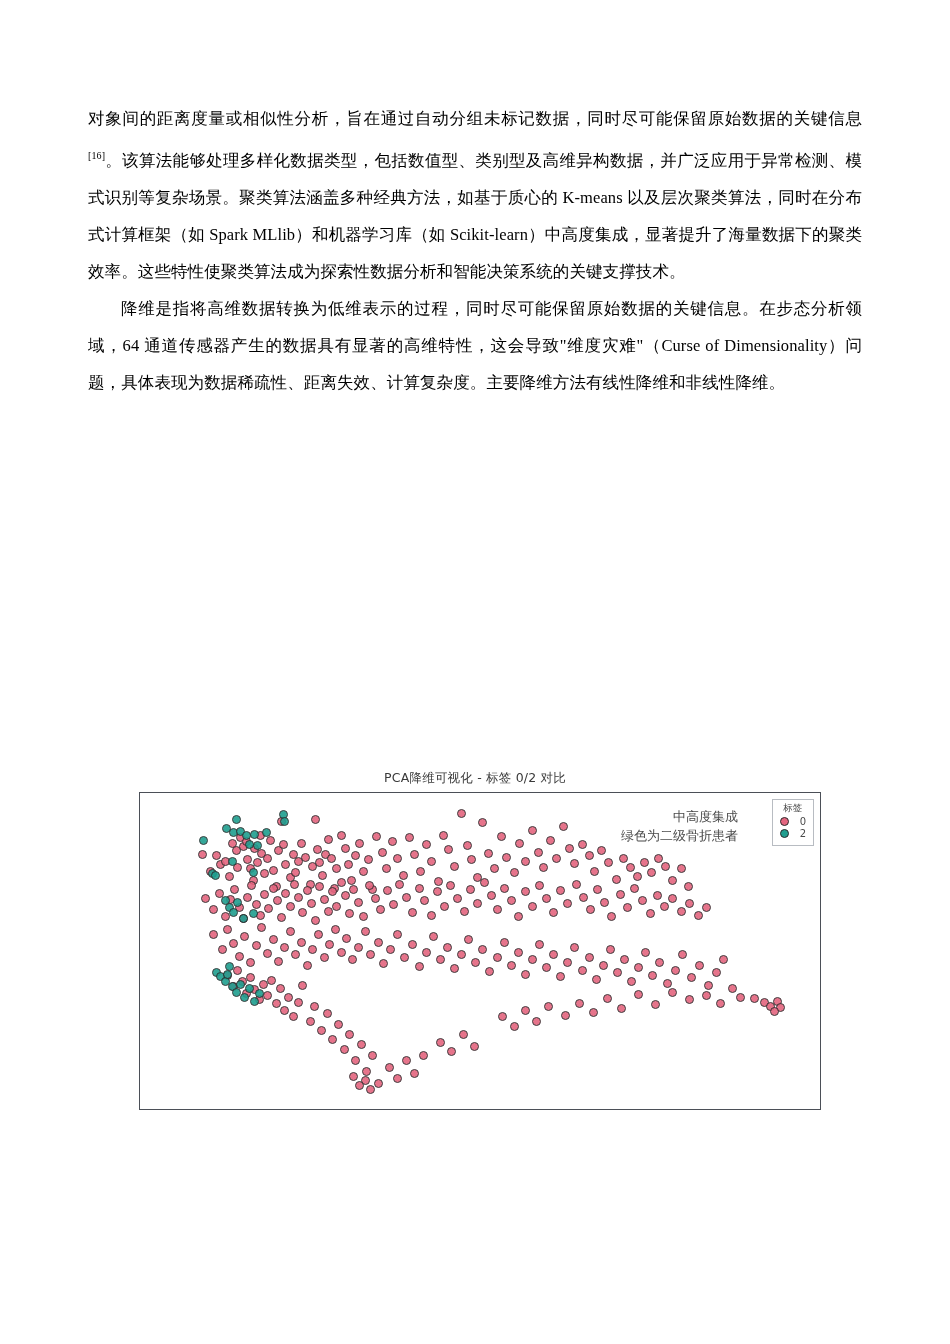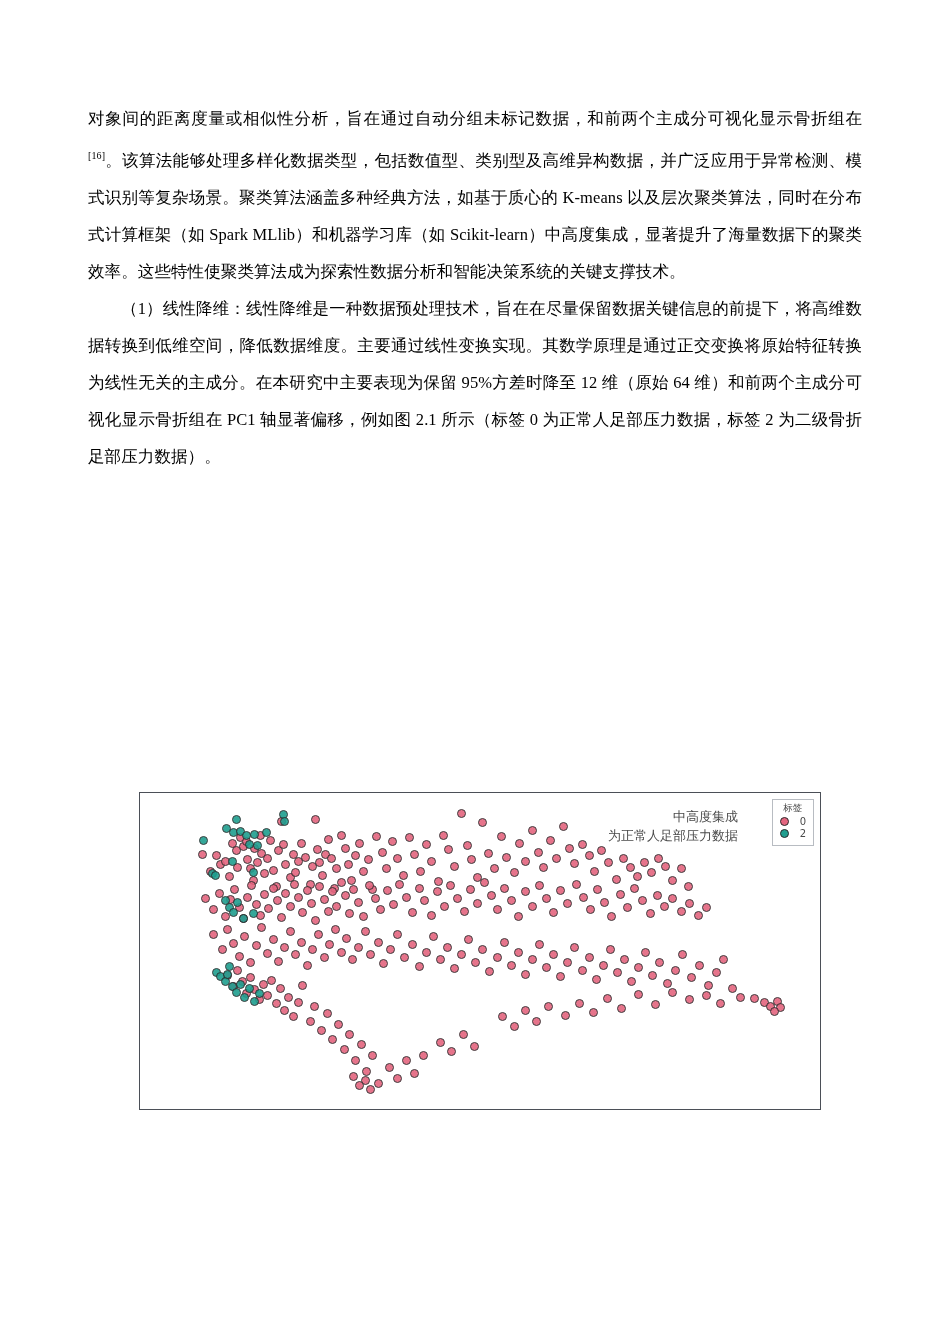--- a/index.html
+++ b/index.html
@@ -159,39 +159,40 @@
     letter-spacing:0.5px;
   }
 </style>
 </head>
 <body>
 
 <div class="page">
 
   <div class="content">
 
-    <p class="body-text"><span>对象间的距离度量或相似性分析，旨在通过自动分组未标记数据，和前两个主成分可视化显示骨折组在</span><sup class="ref">[16]</sup><span>。该算法能够处理多样化数据类型，包括数值型、类别型及高维异构数据，并广泛应用于异常检测、模式识别等复杂场景。聚类算法涵盖多种经典方法，如基于质心的 K-means 以及层次聚类算法，同时在分布式计算框架（如 Spark MLlib）和机器学习库（如 Scikit-learn）中高度集成，显著提升了海量数据下的聚类效率。这些特性使聚类算法成为探索性数据分析和智能决策系统的关键支撑技术。</span></p>
-
-
-
-    <p class="body-text indent">（1）线性降维：线性降维是一种数据预处理技术，旨在在尽量保留数据关键信息的前提下，将高维数据转换到低维空间，降低数据维度。主要通过线性变换实现。其数学原理是通过正交变换将原始特征转换为线性无关的主成分。在本研究中主要表现为保留 95%方差时降至 12 维（原始 64 维）和前两个主成分可视化显示骨折组在 PC1 轴显著偏移，例如图 2.1 所示（标签 0 为正常人足部压力数据，标签 2 为二级骨折足部压力数据）。</p>
+    <p class="body-text"><span>对象间的距离度量或相似性分析，旨在通过自动分组未标记数据，同时尽可能保留原始数据的关键信息</span><sup class="ref">[16]</sup><span>。该算法能够处理多样化数据类型，包括数值型、类别型及高维异构数据，并广泛应用于异常检测、模式识别等复杂场景。聚类算法涵盖多种经典方法，如基于质心的 K-means 以及层次聚类算法，同时在分布式计算框架（如 Spark MLlib）和机器学习库（如 Scikit-learn）中高度集成，显著提升了海量数据下的聚类效率。这些特性使聚类算法成为探索性数据分析和智能决策系统的关键支撑技术。</span></p>
+
+
+    <p class="body-text indent">降维是指将高维数据转换为低维表示的过程，同时尽可能保留原始数据的关键信息。在步态分析领域，64 通道传感器产生的数据具有显著的高维特性，这会导致"维度灾难"（Curse of Dimensionality）问题，具体表现为数据稀疏性、距离失效、计算复杂度。主要降维方法有线性降维和非线性降维。</p>
+
 
 
   </div>
 
   <div class="figure-wrap">
 
     <div class="chart">
 
+      <div class="chart-title">PCA降维可视化 - 标签 0/2 对比</div>
 
       <div class="plot-frame" id="plot">
 
         <div class="annot">
           <div>中高度集成</div>
-          <div>为正常人足部压力数据</div>
+          <div>绿色为二级骨折患者</div>
         </div>
 
         <div class="legend-box">
           <div class="legend-title">标签</div>
           <div class="legend-row">
             <span class="legend-dot c0"></span>
             <span class="legend-label">0</span>
           </div>
           <div class="legend-row">
             <span class="legend-dot c2"></span>

